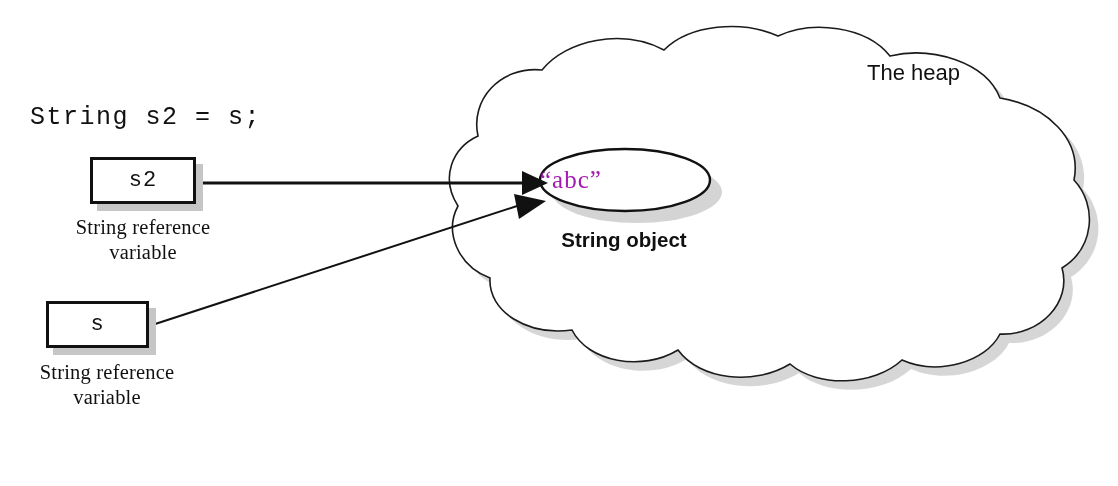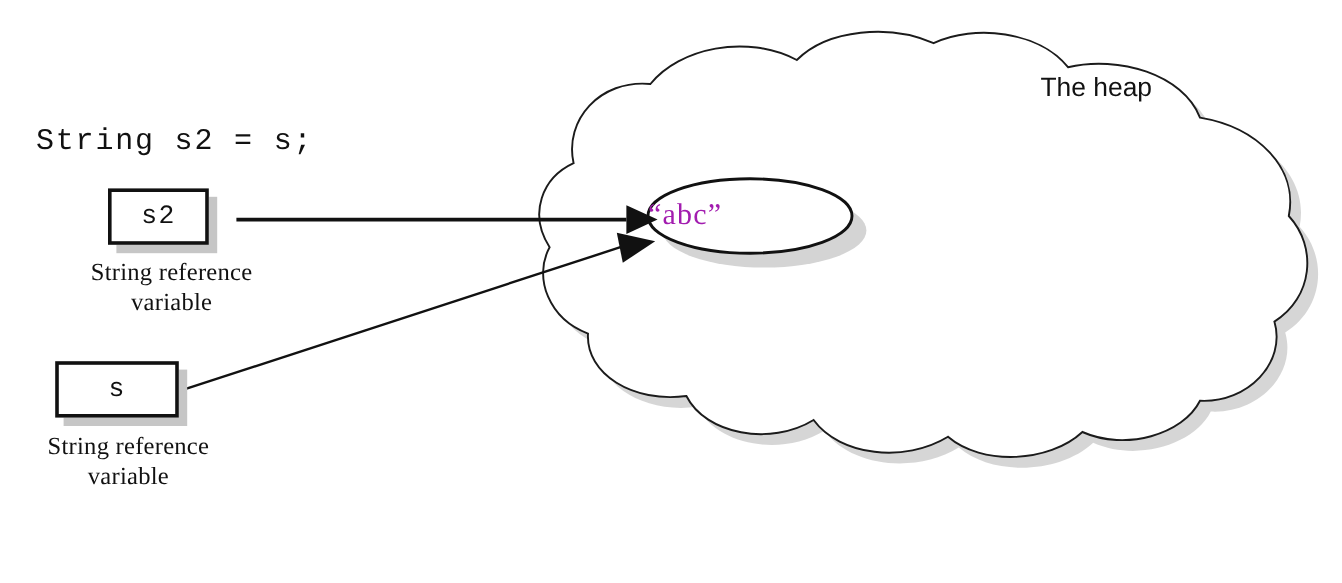--- a/index.html
+++ b/index.html
@@ -39,21 +39,21 @@
     box-shadow: 7px 7px 0 0 #c6c6c6;
     box-sizing: border-box;
     display: flex;
     align-items: center;
     justify-content: center;
     font-family: "Liberation Mono", "DejaVu Sans Mono", monospace;
     font-size: 22px;
     letter-spacing: 1px;
     color: #111111;
   }
-  #box-s2 { left: 90px; top: 157px; width: 84px; height: 47px; }
+  #box-s2 { left: 90px; top: 157px; width: 106px; height: 47px; }
   #box-s  { left: 46px; top: 301px; width: 103px; height: 47px; }
 
   .caption {
     position: absolute;
     text-align: center;
     color: #111111;
     font-family: Liberation Serif, serif;
     font-size: 20.5px;
     line-height: 25px;
     letter-spacing: 0.2px;
@@ -165,14 +165,15 @@
 
   <div class="caption" id="cap-s">
     <div>String reference</div>
     <div>variable</div>
   </div>
 
   <div id="cap-heap">The heap</div>
 
   <div class="ellipse-text">“abc”</div>
 
+  <div id="cap-object">String object</div>
 
 </div>
 
 </body></html>

